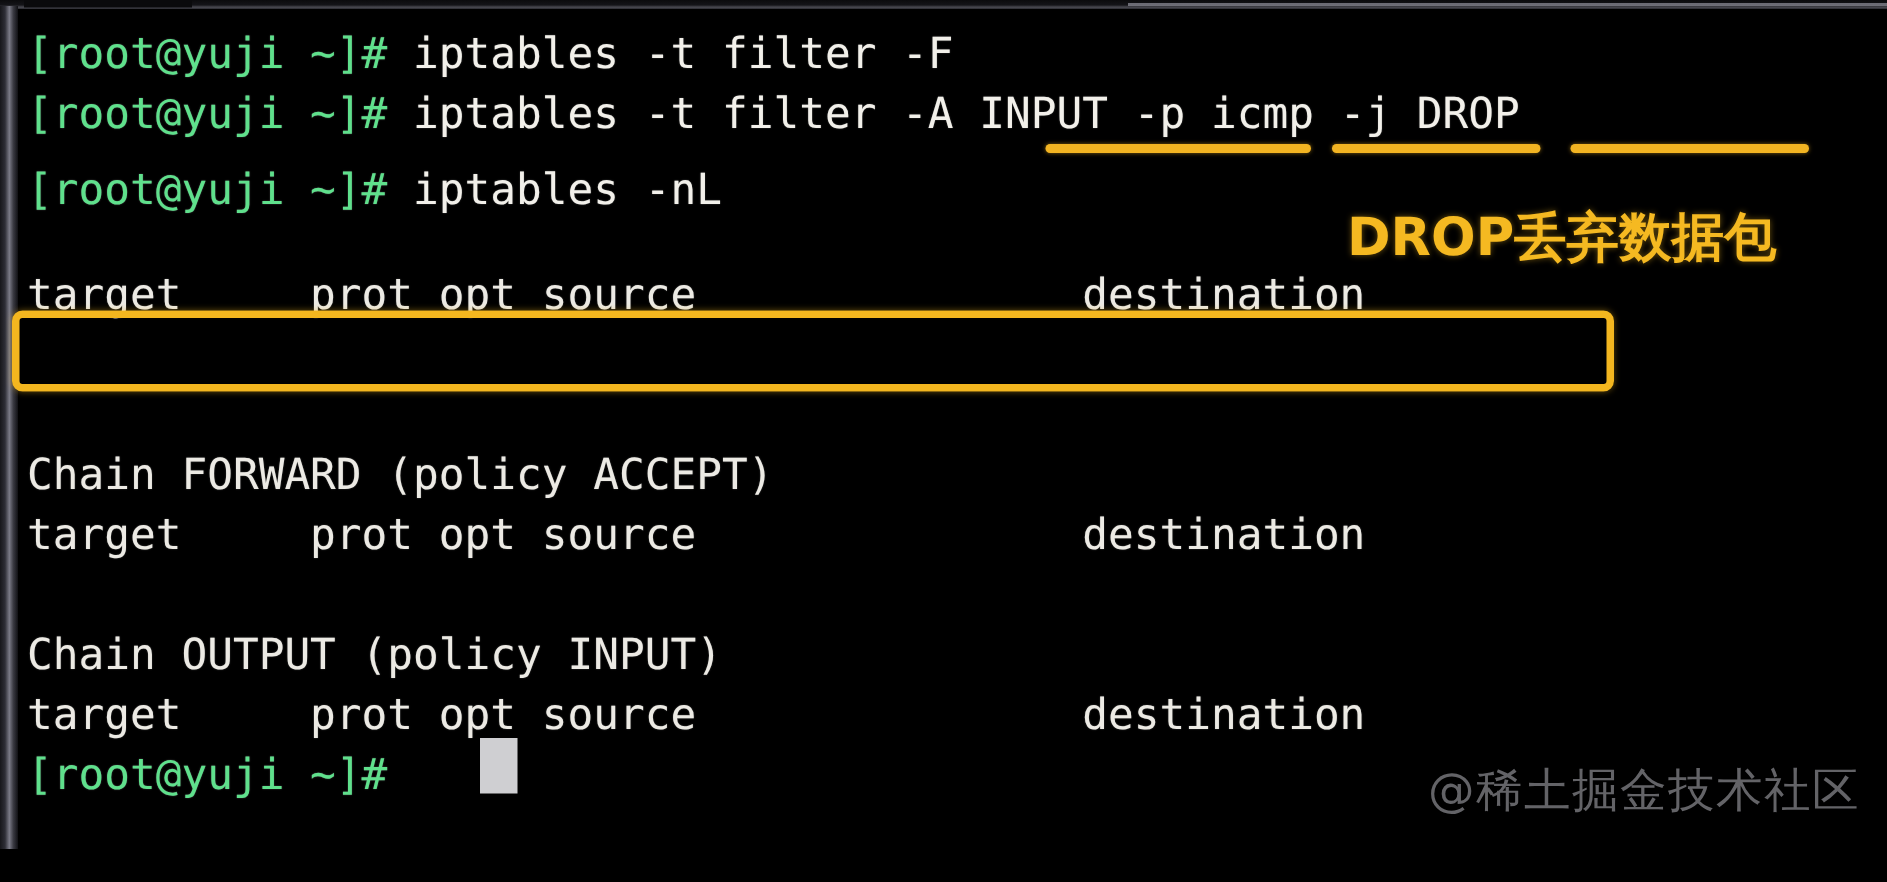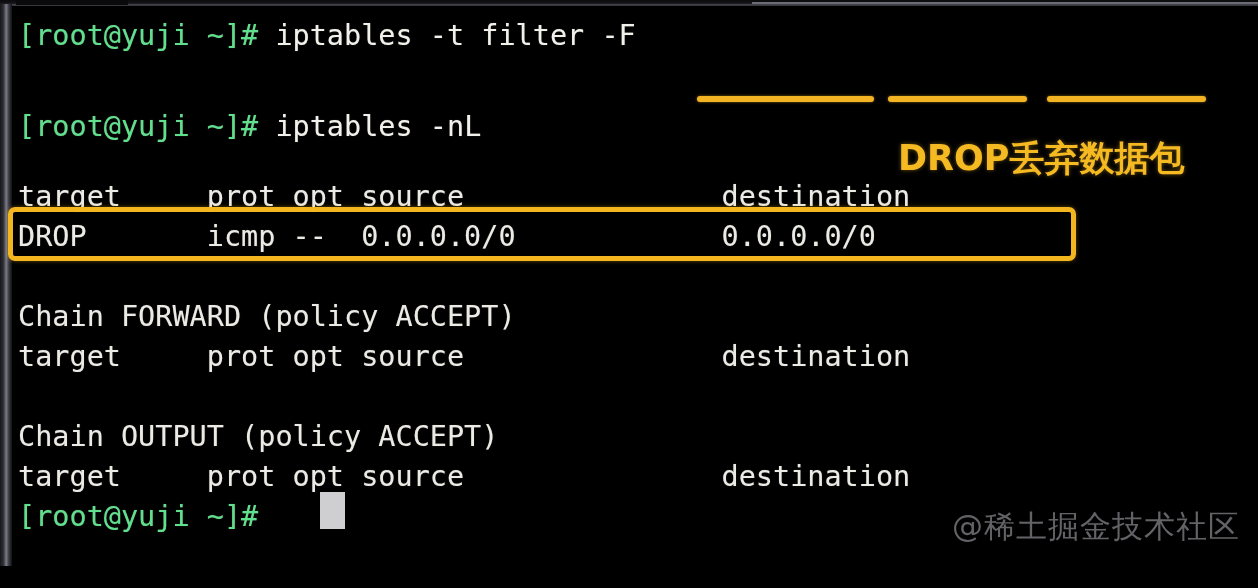--- a/index.html
+++ b/index.html
@@ -141,32 +141,32 @@
     <div class="top-chrome-left"></div>
   </div>
   <div class="top-chrome-right"></div>
 
   <div class="left-edge"></div>
 
   <div class="term">
 
     <div class="line" style="top:10px"><span class="prompt">[root@yuji ~]# </span><span class="cmd">iptables -t filter -F</span></div>
 
+    <div class="line" style="top:50px"><span class="prompt">[root@yuji ~]# </span><span class="cmd">iptables -t filter -A INPUT -p icmp -j DROP</span></div>
 
     <div class="line" style="top:101px"><span class="prompt">[root@yuji ~]# </span><span class="cmd">iptables -nL</span></div>
 
     <div class="line" style="top:171px">target     prot opt source               destination</div>
-    <div class="line" style="top:211px">DROP       icmp --  0.0.0.0/0            0.0.0.0/0</div>
     <div class="line" style="top:251px"></div>
 
     <div class="line" style="top:291px">Chain FORWARD (policy ACCEPT)</div>
     <div class="line" style="top:331px">target     prot opt source               destination</div>
     <div class="line" style="top:371px"></div>
 
-    <div class="line" style="top:411px">Chain OUTPUT (policy ACCEPT)</div>
+    <div class="line" style="top:411px">Chain OUTPUT (policy INPUT)</div>
     <div class="line" style="top:451px">target     prot opt source               destination</div>
 
     <div class="line" style="top:491px"><span class="prompt">[root@yuji ~]# </span></div>
 
   </div>
 
   <div class="cursor"></div>
 
   <div class="underline" id="ul-a"></div>
   <div class="underline" id="ul-p"></div>

